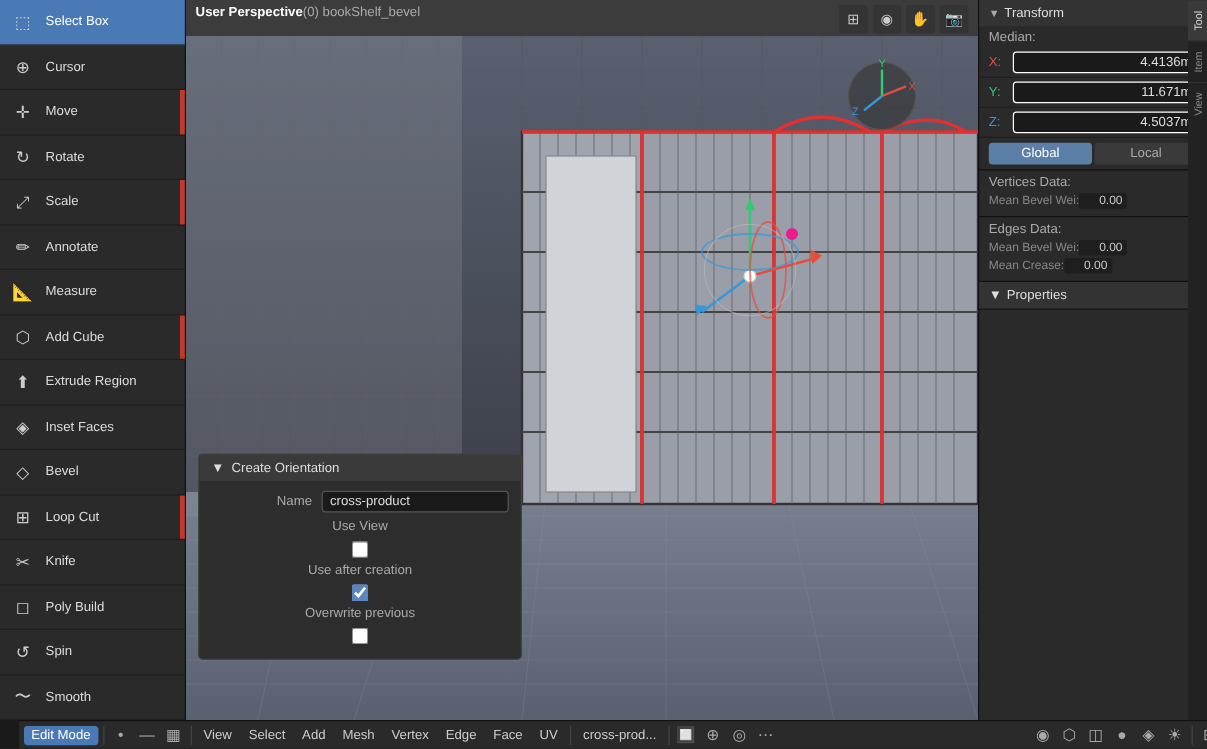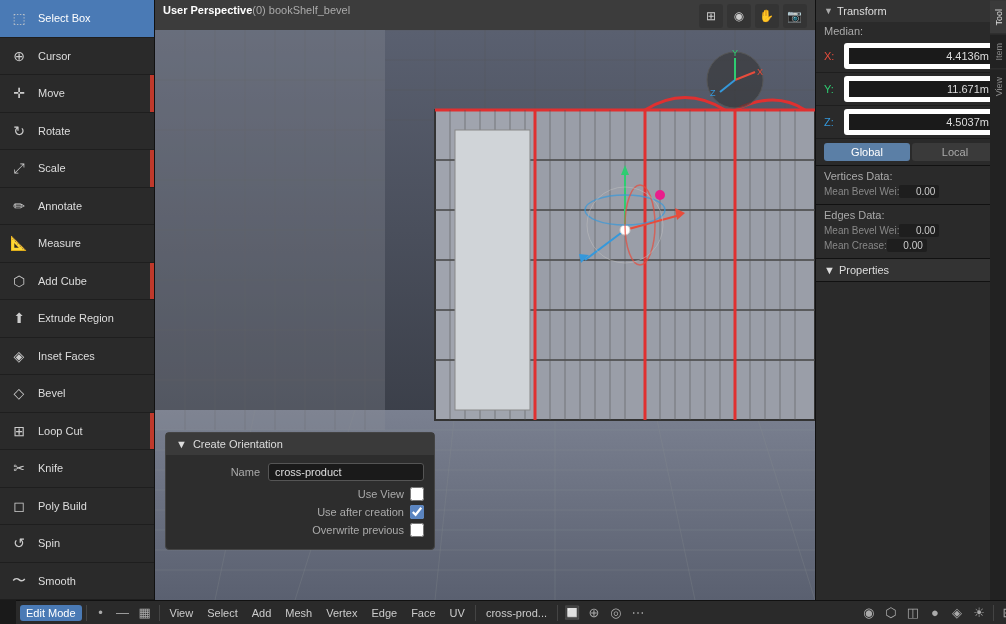--- a/index.html
+++ b/index.html
@@ -167,20 +167,21 @@
       padding: 2px 6px;
       color: #ddd;
       font-size: 11px;
     }
     .co-checkbox-row {
       display: flex;
       align-items: center;
       justify-content: flex-end;
       margin-bottom: 4px;
       gap: 6px;
+      flex-direction: column;
     }
     .co-checkbox-label {
       font-size: 11px;
       color: #aaa;
     }
     .co-checkbox {
       width: 14px; height: 14px;
       accent-color: #5b85c0;
     }
 
@@ -219,21 +220,21 @@
       border-bottom: 1px solid #1e1e1e;
     }
     .transform-label {
       width: 20px;
       font-size: 11px;
       color: #aaa;
     }
     .transform-value {
       flex: 1;
       background: #1a1a1a;
-      border: 5px solid #ffffff;
+      border: 1px solid #ffffff;
       border-radius: 3px;
       padding: 2px 4px;
       color: #ddd;
       font-size: 11px;
       text-align: right;
     }
 
     
     .scope-buttons {
       display: flex;

